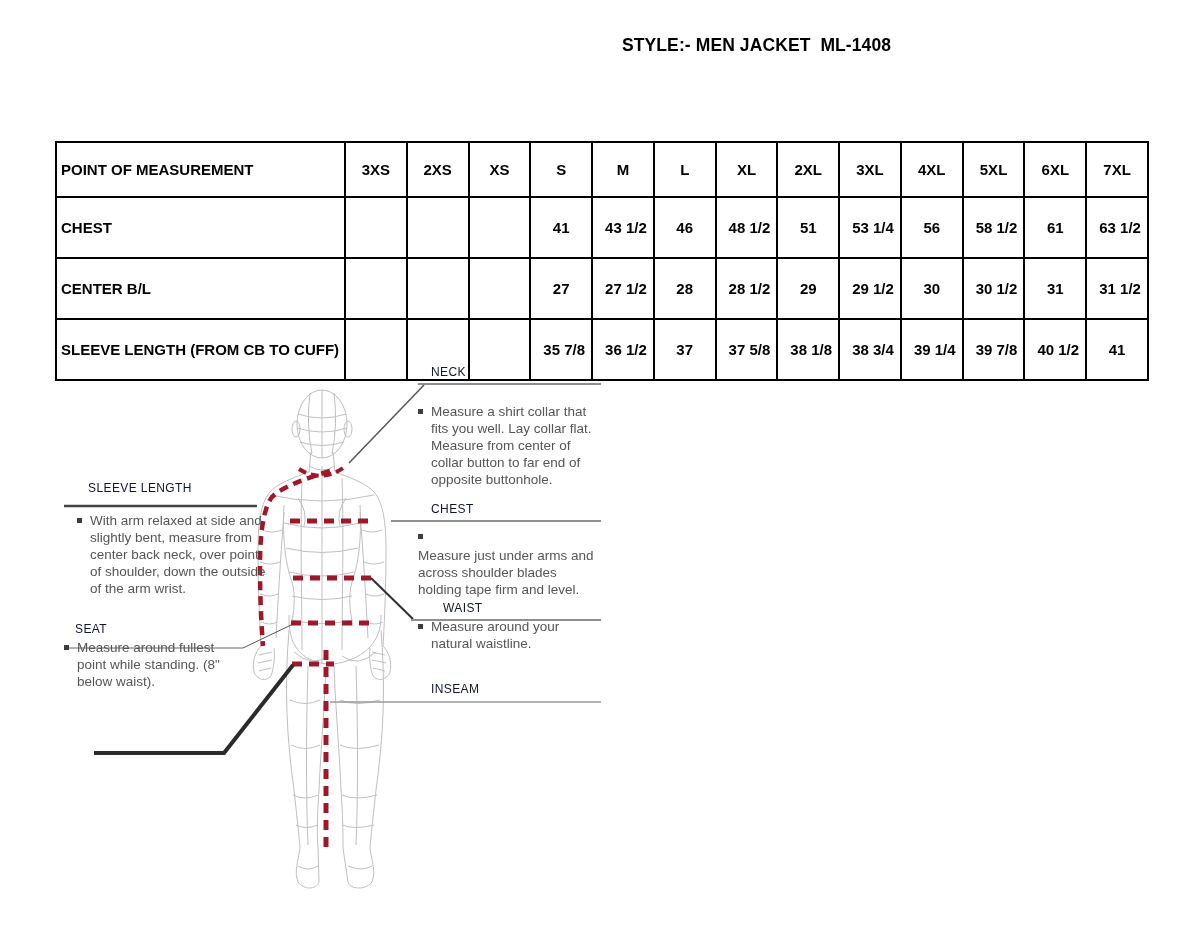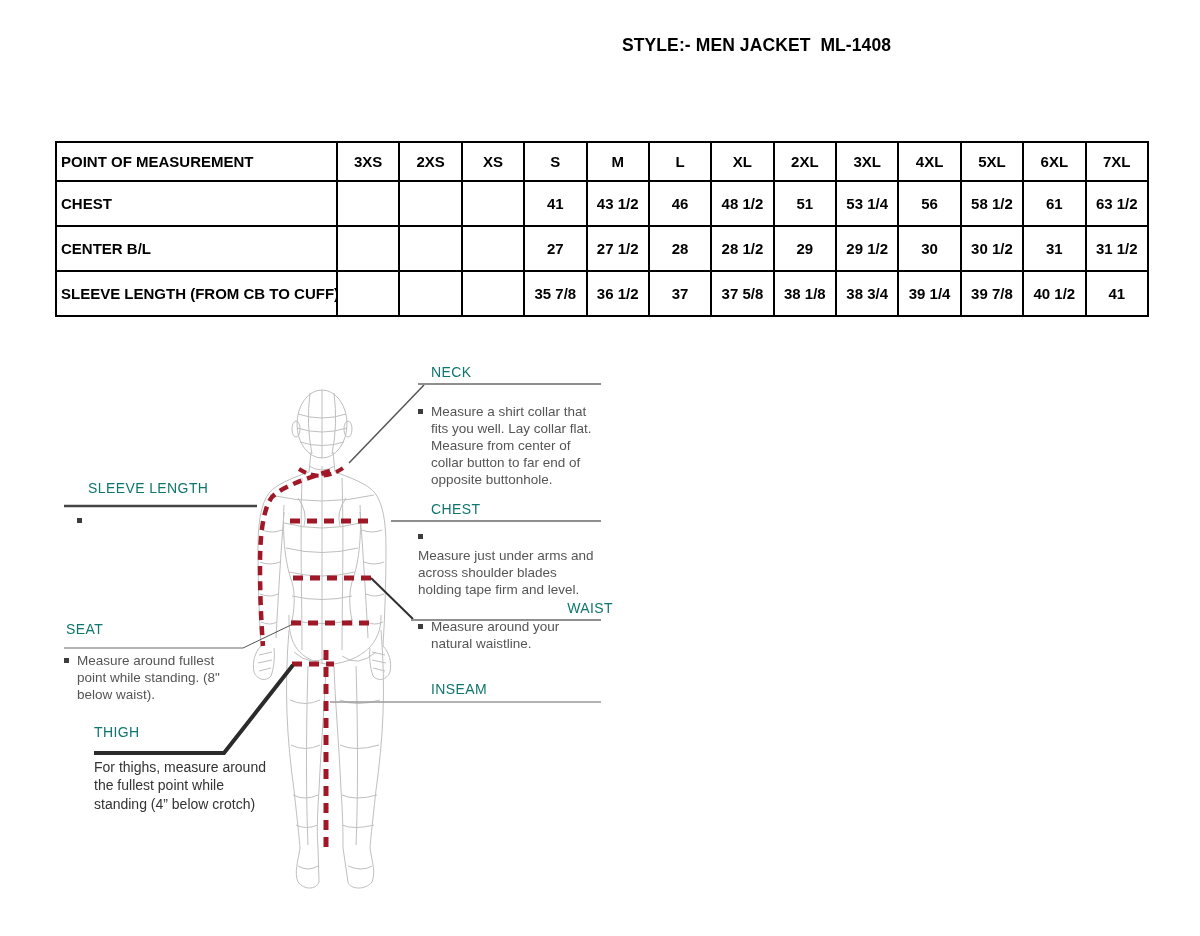--- a/index.html
+++ b/index.html
@@ -16,35 +16,35 @@
     letter-spacing:0.1px;
   }
 
   table.size-table{
     position:absolute;left:55px;top:141px;width:1094px;
     border-collapse:collapse;table-layout:fixed;
     font-family:"Liberation Sans", sans-serif;
   }
   table.size-table th, table.size-table td{
     border:2px solid #000;font-size:15px;font-weight:bold;color:#000;
-    text-align:center;padding:4px;height:35px;overflow:hidden;white-space:nowrap;
+    text-align:center;padding:12px;height:35px;overflow:hidden;white-space:nowrap;
   }
   table.size-table thead th{height:29px;}
   table.size-table .label-col{text-align:left;padding-left:4px;width:271px;}
 
   .note{
     position:absolute;left:57px;top:313px;width:1100px;
     font-size:15px;font-weight:bold;color:#000;letter-spacing:0px;
   }
 
   svg.diagram{position:absolute;left:0;top:0;width:1200px;height:936px;pointer-events:none;}
 
   .guide-label{position:absolute;}
   .guide-heading{
-    font-size:14px;color:#0f766e;letter-spacing:0.4px;line-height:20px;
+    font-size:12px;color:#0f172a;letter-spacing:0.4px;line-height:20px;
   }
   .guide-desc{display:flex;gap:8px;}
   .bullet{width:5px;height:5px;background:#3d3d3d;margin-top:6px;flex:none;}
   .desc-text{font-size:13.5px;line-height:1.26;color:#555;}
   .thigh-text{font-size:14px;line-height:1.32;color:#333;}
 </style>
 </head>
 <body>
 
 <div class="page">
@@ -228,56 +228,51 @@
       <line x1="243" y1="648" x2="291" y2="625" stroke="#555555" stroke-width="1"></line>
       <line x1="330" y1="702" x2="601" y2="702" stroke="#9a9a9a" stroke-width="1.5"></line>
       <path d="M94,753 L224,753 L293,665" stroke="#2b2b2b" stroke-width="4"></path>
     </g>
   </svg>
 
   <div class="guide-label" style="left:77px;top:478px;width:200px;">
     <div class="guide-heading" style="margin-left:11px;">SLEEVE LENGTH</div>
     <div class="guide-desc" style="margin-top:14px;">
       <span class="bullet"></span>
+      <span class="desc-text" style="width:178px;">With arm relaxed at side and slightly bent, measure from center back neck, over point of shoulder, down the outside of the arm wrist.</span>
     </div>
   </div>
 
   <div class="guide-label" style="left:64px;top:619px;width:185px;">
-    <div class="guide-heading" style="margin-left:2px;">SEAT</div>
-    <div class="guide-desc" style="margin-top:13px;">
+    <div class="guide-heading" style="margin-left:11px;">SEAT</div>
+    <div class="guide-desc" style="">
       <span class="bullet"></span>
       <span class="desc-text" style="width:158px;">Measure around fullest point while standing. (8" below waist).</span>
     </div>
   </div>
 
-  <div class="guide-label" style="left:94px;top:722px;width:190px;">
-    <div class="guide-heading">THIGH</div>
-    <div class="guide-desc" style="margin-top:16px;">
-      <span class="thigh-text" style="width:180px;">For thighs, measure around the fullest point while standing (4” below crotch)</span>
-    </div>
-  </div>
 
   <div class="guide-label" style="left:418px;top:362px;width:195px;">
     <div class="guide-heading" style="margin-left:13px;">NECK</div>
     <div class="guide-desc" style="margin-top:21px;">
       <span class="bullet"></span>
       <span class="desc-text" style="width:172px;">Measure a shirt collar that fits you well. Lay collar flat. Measure from center of collar button to far end of opposite buttonhole.</span>
     </div>
   </div>
 
   <div class="guide-label" style="left:418px;top:499px;width:195px;">
     <div class="guide-heading" style="margin-left:13px;">CHEST</div>
     <div class="guide-desc" style="margin-top:9px;flex-direction:column;">
       <span class="bullet"></span>
       <span class="desc-text" style="width:176px;">Measure just under arms and across shoulder blades holding tape firm and level.</span>
     </div>
   </div>
 
   <div class="guide-label" style="left:418px;top:598px;width:195px;">
-    <div class="guide-heading" style="margin-left:25px;text-align:right;">WAIST</div>
+    <div class="guide-heading" style="margin-left:25px;">WAIST</div>
     <div class="guide-desc" style="">
       <span class="bullet"></span>
       <span class="desc-text" style="width:160px;">Measure around your natural waistline.</span>
     </div>
   </div>
 
   <div class="guide-label" style="left:418px;top:679px;width:195px;">
     <div class="guide-heading" style="margin-left:13px;">INSEAM</div>
   </div>
 

